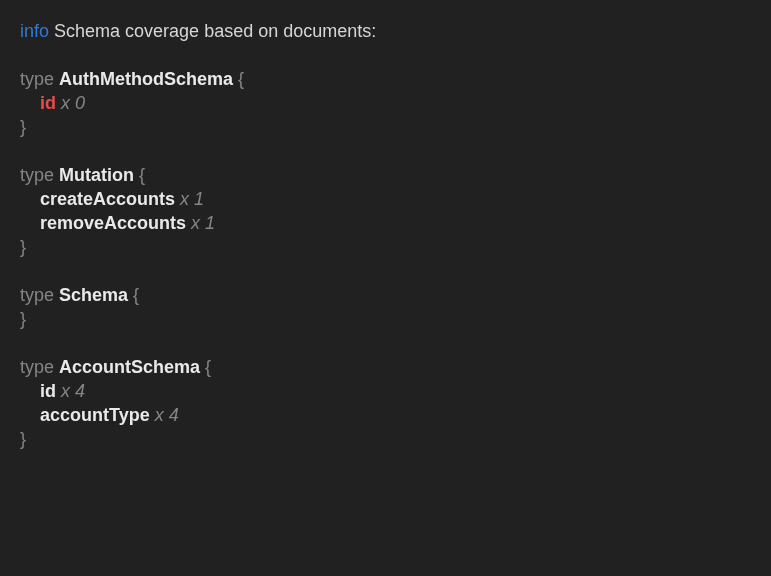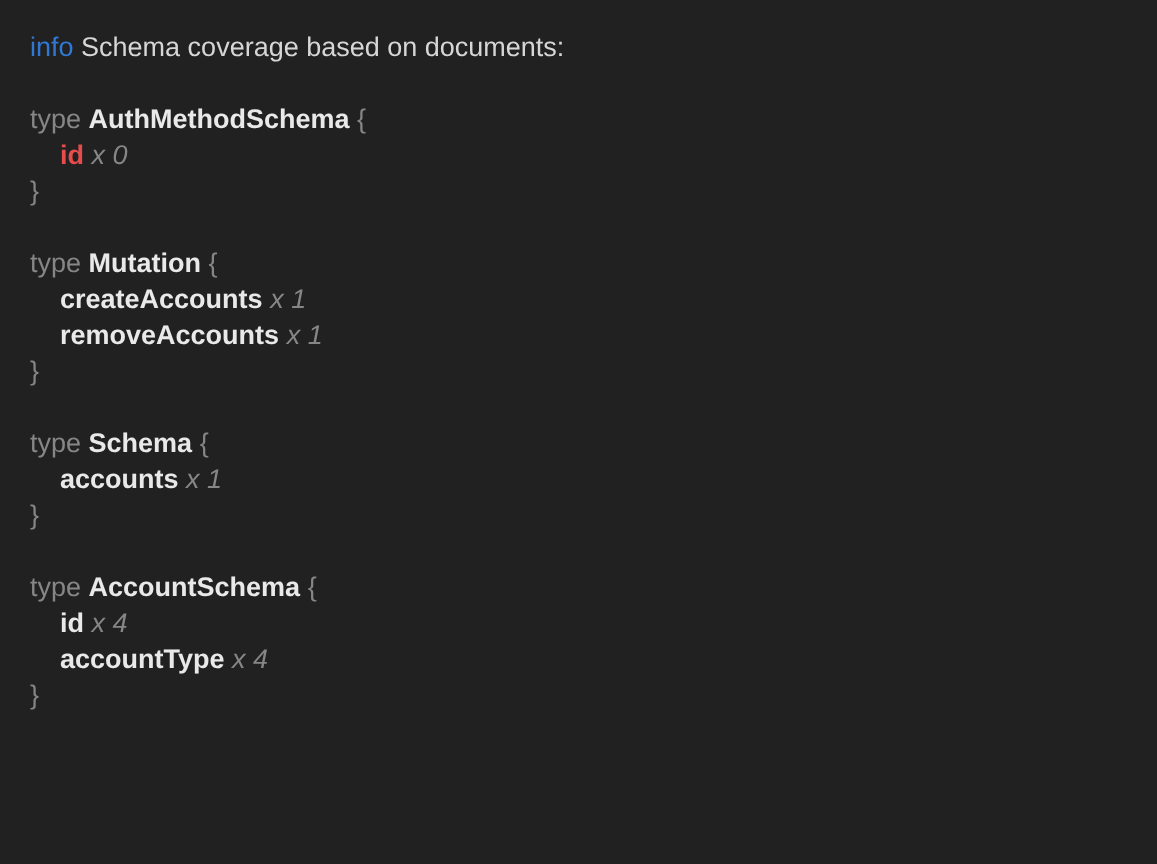--- a/index.html
+++ b/index.html
@@ -48,21 +48,20 @@
         <div class="line"><span class="tok-muted">}</span></div>
       </section>
       <section class="type-block">
         <div class="line"><span class="tok-muted">type</span> <span class="tok-name">Mutation</span> <span class="tok-muted">{</span></div>
         <div class="line field-line"><span class="tok-field">createAccounts</span> <span class="tok-count">x 1</span></div>
         <div class="line field-line"><span class="tok-field">removeAccounts</span> <span class="tok-count">x 1</span></div>
         <div class="line"><span class="tok-muted">}</span></div>
       </section>
       <section class="type-block">
         <div class="line"><span class="tok-muted">type</span> <span class="tok-name">Schema</span> <span class="tok-muted">{</span></div>
-        <div class="line field-line"><span class="tok-field">accounts</span> <span class="tok-count">x 1</span></div>
         <div class="line"><span class="tok-muted">}</span></div>
       </section>
       <section class="type-block">
         <div class="line"><span class="tok-muted">type</span> <span class="tok-name">AccountSchema</span> <span class="tok-muted">{</span></div>
         <div class="line field-line"><span class="tok-field">id</span> <span class="tok-count">x 4</span></div>
         <div class="line field-line"><span class="tok-field">accountType</span> <span class="tok-count">x 4</span></div>
         <div class="line"><span class="tok-muted">}</span></div>
       </section>
     </div>
 </div>

